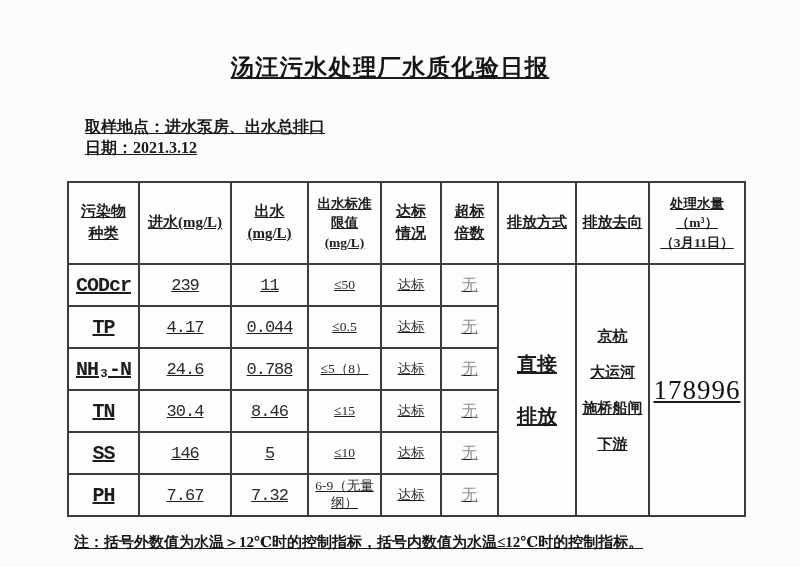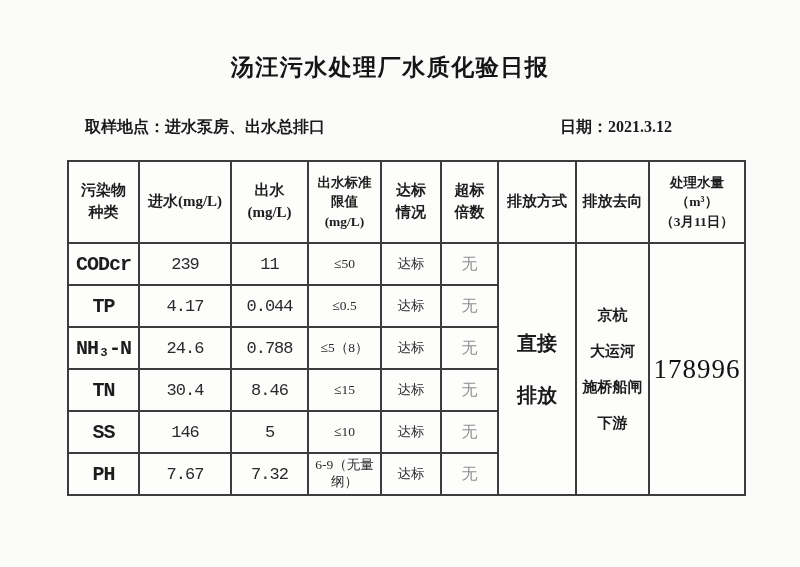--- a/index.html
+++ b/index.html
@@ -9,37 +9,39 @@
     height: 567px;
     background: #fbfbfa;
     font-family: "Liberation Serif", "DejaVu Serif", serif;
     color: #1c1c1c;
     overflow: hidden;
   }
   .page {
     position: relative;
     width: 780px;
     height: 567px;
+    text-decoration: underline;
   }
   .title {
     margin: 0;
     padding-top: 52px;
     text-align: center;
     font-size: 23px;
     font-weight: bold;
     letter-spacing: 1.5px;
     color: #151515;
   }
   .info-row {
     display: flex;
     justify-content: space-between;
     margin: 34px 108px 0 85px;
     font-size: 16px;
     font-weight: bold;
     color: #1a1a1a;
+    flex-direction: column;
   }
   table.report {
     border-collapse: collapse;
     margin: 22px 0 8px 67px;
     table-layout: fixed;
     width: 677px;
     background: #fdfdfc;
   }
   table.report th, table.report td {
     border: 2px solid #3c3c3c;
@@ -184,14 +186,15 @@
       <td class="pollutant">PH</td>
       <td class="num">7.67</td>
       <td class="num">7.32</td>
       <td class="limit">6-9（无量纲）</td>
       <td class="status">达标</td>
       <td class="exceed">无</td>
     </tr>
   </tbody>
     </table>
 
+  <p class="note">注：括号外数值为水温＞12℃时的控制指标，括号内数值为水温≤12℃时的控制指标。</p>
 
 </div>
 
 </body></html>

